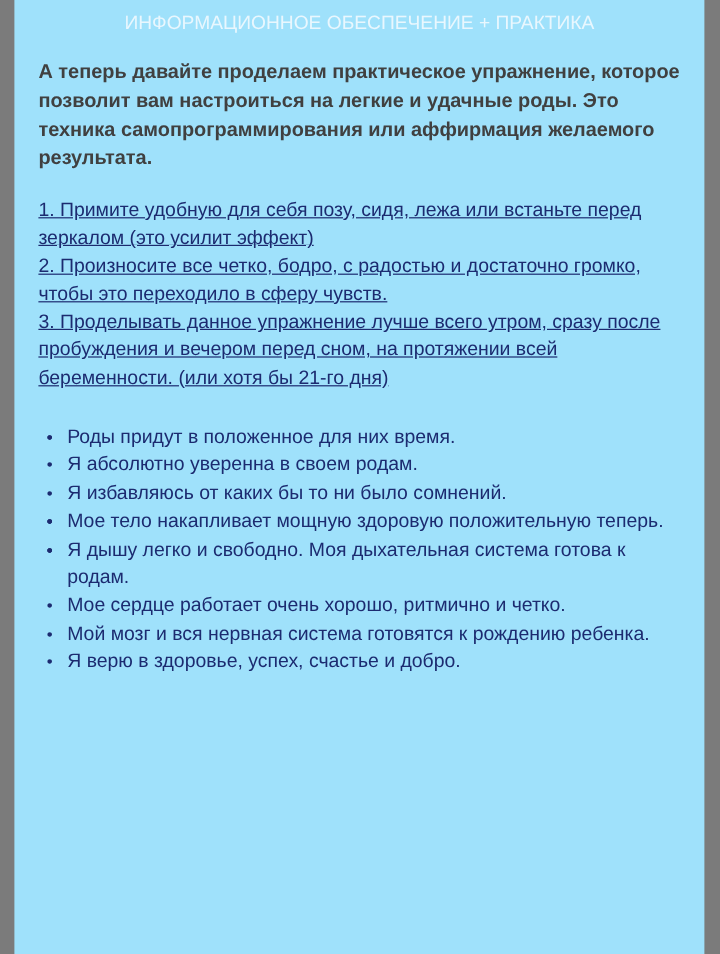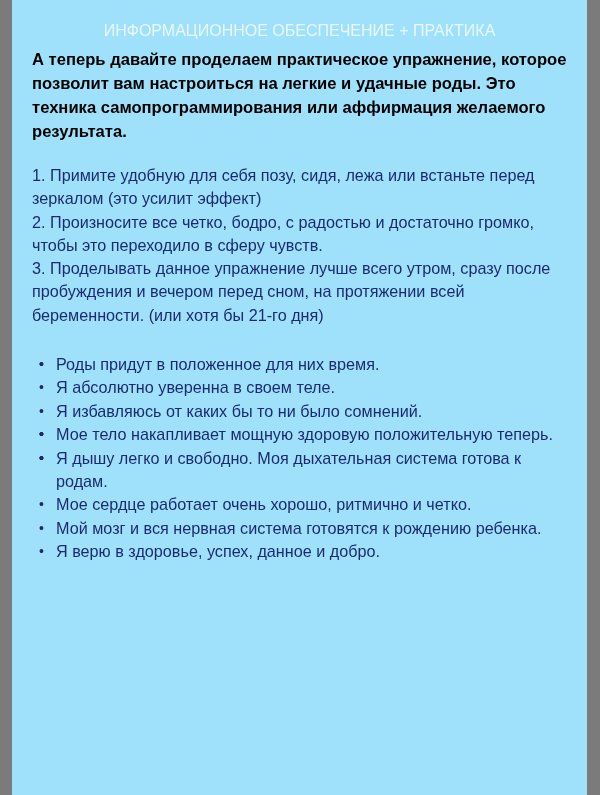--- a/index.html
+++ b/index.html
@@ -9,31 +9,31 @@
       font-family: "Liberation Sans", sans-serif;
     }
     .panel {
       position: absolute; left: 12px; top: 0; width: 575px; height: 795px;
       background: #9fe1fb;
       overflow: hidden;
     }
     .header {
       position: absolute; left: 0; top: 11px; width: 575px;
       text-align: center; color: #e9f7fe; font-size: 16px;
-      letter-spacing: 0px; text-transform: uppercase; margin-top: 11px;
+      letter-spacing: 0px; text-transform: uppercase;
     }
     .intro {
       position: absolute; left: 20px; top: 48px; width: 545px;
-      color: #000000; font-weight: bold; font-size: 16.6px; line-height: 24px;
+      color: #404040; font-weight: bold; font-size: 16.6px; line-height: 24px;
     }
     .steps {
       position: absolute; left: 20px; top: 164px; width: 545px;
       color: #1c2b70; font-size: 16.2px; line-height: 23.3px;
     }
-    .steps div { margin: 0; }
+    .steps div { margin: 0; text-decoration: underline; }
     .affirmations {
       position: absolute; left: 44px; top: 353px; width: 520px;
       margin: 0; padding: 0; list-style: none;
       color: #1c2b70; font-size: 16.2px; line-height: 23.4px;
     }
     .affirmations li { position: relative; padding-left: 0; }
     .affirmations li .bullet {
       position: absolute; left: -17px; top: 0; font-size: 14px;
     }
     .next-partial {
@@ -50,27 +50,27 @@
 
   <div class="steps">
     <div>1. Примите удобную для себя позу, сидя, лежа или встаньте перед зеркалом (это усилит эффект)</div>
     <div>2. Произносите все четко, бодро, с радостью и достаточно громко, чтобы это переходило в сферу чувств.</div>
     <div>3. Проделывать данное упражнение лучше всего утром, сразу после пробуждения и вечером перед сном, на протяжении всей беременности. (или хотя бы 21-го дня)</div>
   </div>
 
   <ul class="affirmations">
     <li><span class="bullet">•</span></li>
     <li><span class="bullet">•</span><span>Роды придут в положенное для них время.</span></li>
-    <li><span class="bullet">•</span><span>Я абсолютно уверенна в своем теле.</span></li>
+    <li><span class="bullet">•</span><span>Я абсолютно уверенна в своем родам.</span></li>
     <li><span class="bullet">•</span><span>Я избавляюсь от каких бы то ни было сомнений.</span></li>
     <li><span class="bullet">•</span></li>
     <li><span class="bullet">•</span></li>
     <li><span class="bullet">•</span><span>Мое тело накапливает мощную здоровую положительную теперь.</span></li>
     <li><span class="bullet">•</span></li>
     <li><span class="bullet">•</span></li>
     <li><span class="bullet">•</span><span>Я дышу легко и свободно. Моя дыхательная система готова к родам.</span></li>
     <li><span class="bullet">•</span><span>Мое сердце работает очень хорошо, ритмично и четко.</span></li>
     <li><span class="bullet">•</span><span>Мой мозг и вся нервная система готовятся к рождению ребенка.</span></li>
-    <li><span class="bullet">•</span><span>Я верю в здоровье, успех, данное и добро.</span></li>
+    <li><span class="bullet">•</span><span>Я верю в здоровье, успех, счастье и добро.</span></li>
   </ul>
 
   <div class="next-partial"></div>
 </div>
 
 </body></html>

